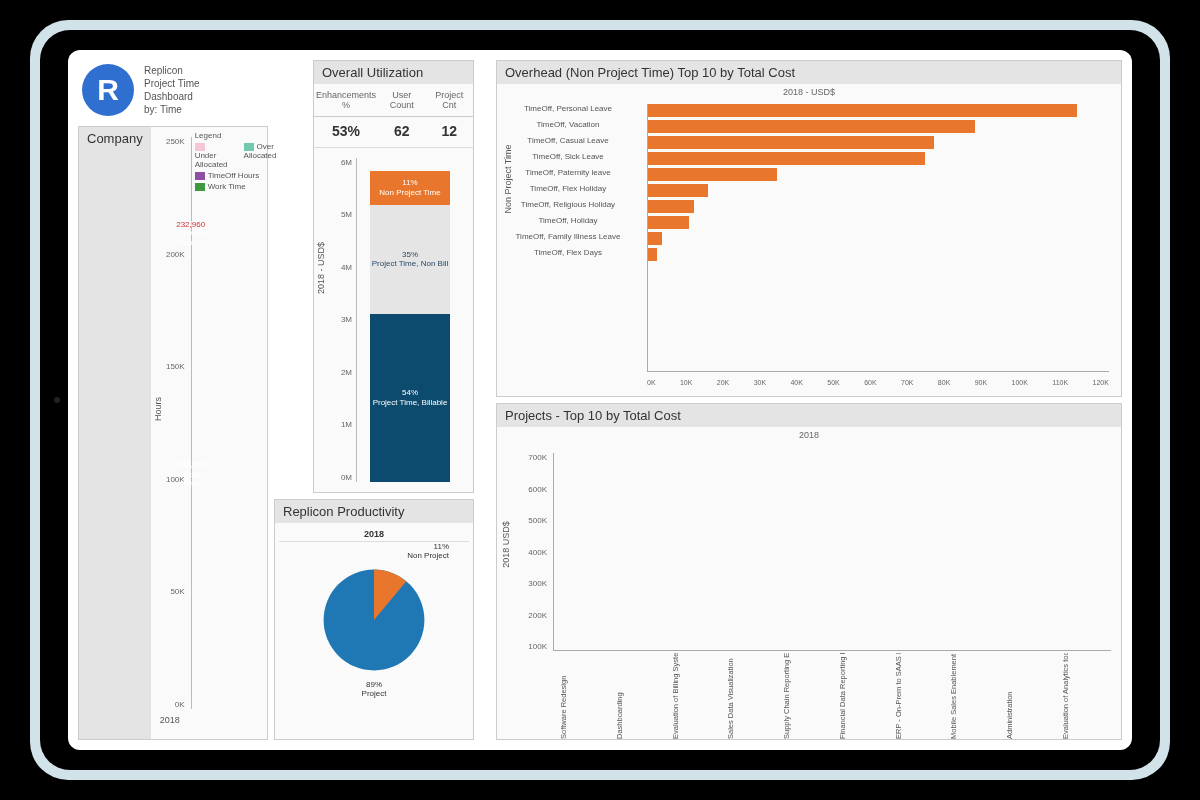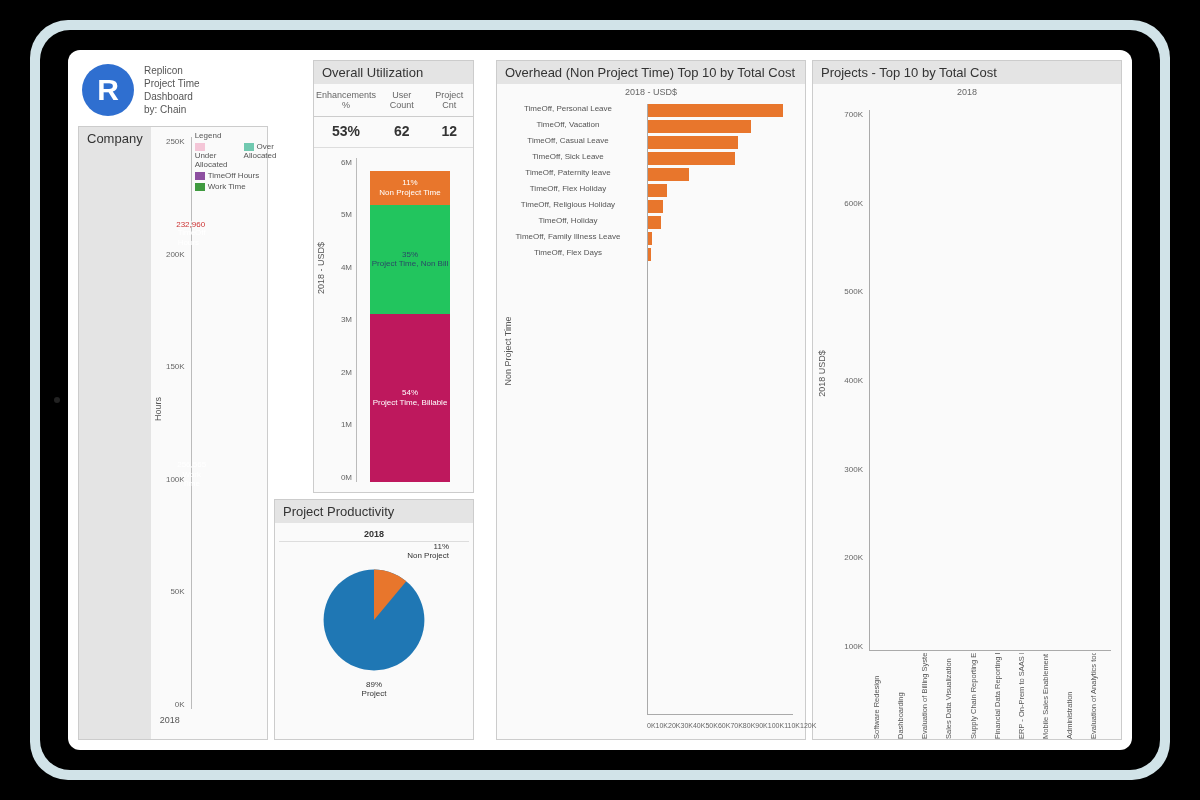--- a/index.html
+++ b/index.html
@@ -36,21 +36,21 @@
   .util-table .h { border-bottom: 1px solid #ccc; padding: 6px 2px; color: #666; }
   .util-table .v { font-weight: 700; font-size: 14px; padding: 6px 2px; }
   .util-chart { flex: 1; position: relative; padding: 8px 8px 8px 36px; border-top: 1px solid #ddd; margin-top: 2px; min-height: 300px; }
   .util-stack-area { position: absolute; left: 42px; right: 10px; top: 10px; bottom: 10px; border-left: 1px solid #bbb; }
   .util-yt { position: absolute; left: 16px; top: 10px; bottom: 10px; width: 22px; display: flex; flex-direction: column-reverse; justify-content: space-between; font-size: 8px; color: #666; text-align: right; }
   .util-bar { position: absolute; left: 12%; width: 76%; top: 4%; bottom: 0; display: flex; flex-direction: column; }
   .prod-panel { display: flex; flex-direction: column; }
   .prod-body { flex: 1; text-align: center; padding: 4px; }
   svg.pie { width: 120px; height: 120px; margin: 0 auto; display: block; }
   
-  .right-col { display: flex; gap: 6px; padding-left: 16px; }
+  .right-col { display: flex; flex-direction: column; gap: 6px; padding-left: 16px; }
   .over-panel, .proj-panel { flex: 1; display: flex; flex-direction: column; }
   .chart-sub { text-align: center; font-size: 9px; color: #666; padding: 3px; }
   .hbar-area { flex: 1; position: relative; padding: 2px 6px 26px 150px; }
   .hbar-label { position: absolute; left: 0; width: 148px; padding-right: 6px; text-align: center; font-size: 8px; color: #555; white-space: nowrap; overflow: hidden; text-overflow: ellipsis; }
   .hbar-track { position: absolute; left: 150px; right: 12px; top: 4px; bottom: 24px; border-left: 1px solid #aaa; border-bottom: 1px solid #aaa; }
   .hbar { position: relative; height: 13px; background: #e8762c; margin-bottom: 3px; }
   .hbar-x { position: absolute; left: 150px; right: 12px; bottom: 10px; display: flex; justify-content: space-between; font-size: 7px; color: #666; }
   .vbar-area { flex: 1; position: relative; padding: 6px 10px 6px 52px; }
   .vbar-y { position: absolute; left: 24px; top: 10px; bottom: 88px; width: 26px; display: flex; flex-direction: column-reverse; justify-content: space-between; font-size: 8px; color: #666; text-align: right; }
   .vbar-plot { position: absolute; left: 56px; right: 10px; top: 10px; bottom: 88px; border-left: 1px solid #aaa; border-bottom: 1px solid #aaa; display: flex; align-items: flex-end; gap: 2.2%; padding: 0 1%; }
@@ -68,21 +68,21 @@
     <div class="camera"></div>
     <div class="screen">
 
       <div class="left-col">
         <div class="logo-row">
           <div class="logo-circle">R</div>
           <div class="logo-text">
             <div>Replicon</div>
             <div>Project Time</div>
             <div>Dashboard</div>
-            <div>by: Chain</div>
+            <div>by: Time</div>
           </div>
         </div>
 
         <div class="panel company-panel">
           <div class="panel-title">Company</div>
           <div class="company-chart">
             <div class="axis-label-v">Hours</div>
             <div class="y-ticks">
               <span>0K</span>
               <span>50K</span>
@@ -146,35 +146,35 @@
               <span>4M</span>
               <span>5M</span>
               <span>6M</span>
             </div>
             <div class="util-stack-area">
               <div class="util-bar">
                 <div class="seg" style="height:11%;background:#e8762c;">
                   <span>11%</span>
                   <span>Non Project Time</span>
                 </div>
-                <div class="seg" style="height:35%;background:#22c55e;color:#2a4a66;justify-content:center;">
+                <div class="seg" style="height:35%;background:#e5e5e5;color:#2a4a66;justify-content:center;">
                   <span>35%</span>
                   <span>Project Time, Non Bill</span>
                 </div>
-                <div class="seg" style="height:54%;background:#be185d;">
+                <div class="seg" style="height:54%;background:#0c4a6e;">
                   <span>54%</span>
                   <span>Project Time, Billable</span>
                 </div>
               </div>
             </div>
           </div>
         </div>
 
         <div class="panel prod-panel" style="flex:1;">
-          <div class="panel-title">Project Productivity</div>
+          <div class="panel-title">Replicon Productivity</div>
           <div class="prod-body">
             <div style="font-weight:600;font-size:9px;border-bottom:1px solid #ddd;padding:2px;">2018</div>
             <div style="font-size:8px;text-align:right;padding-right:20px;">
               <span>11%</span><br><span>Non Project</span>
             </div>
             <svg class="pie" viewBox="0 0 100 100">
               <circle cx="50" cy="50" r="42" fill="#1f77b4"></circle>
               <path d="M50,50 L50,8 A42,42 0 0,1 76.9,17.8 Z" fill="#e8762c"></path>
             </svg>
             <div style="font-size:8px;">

